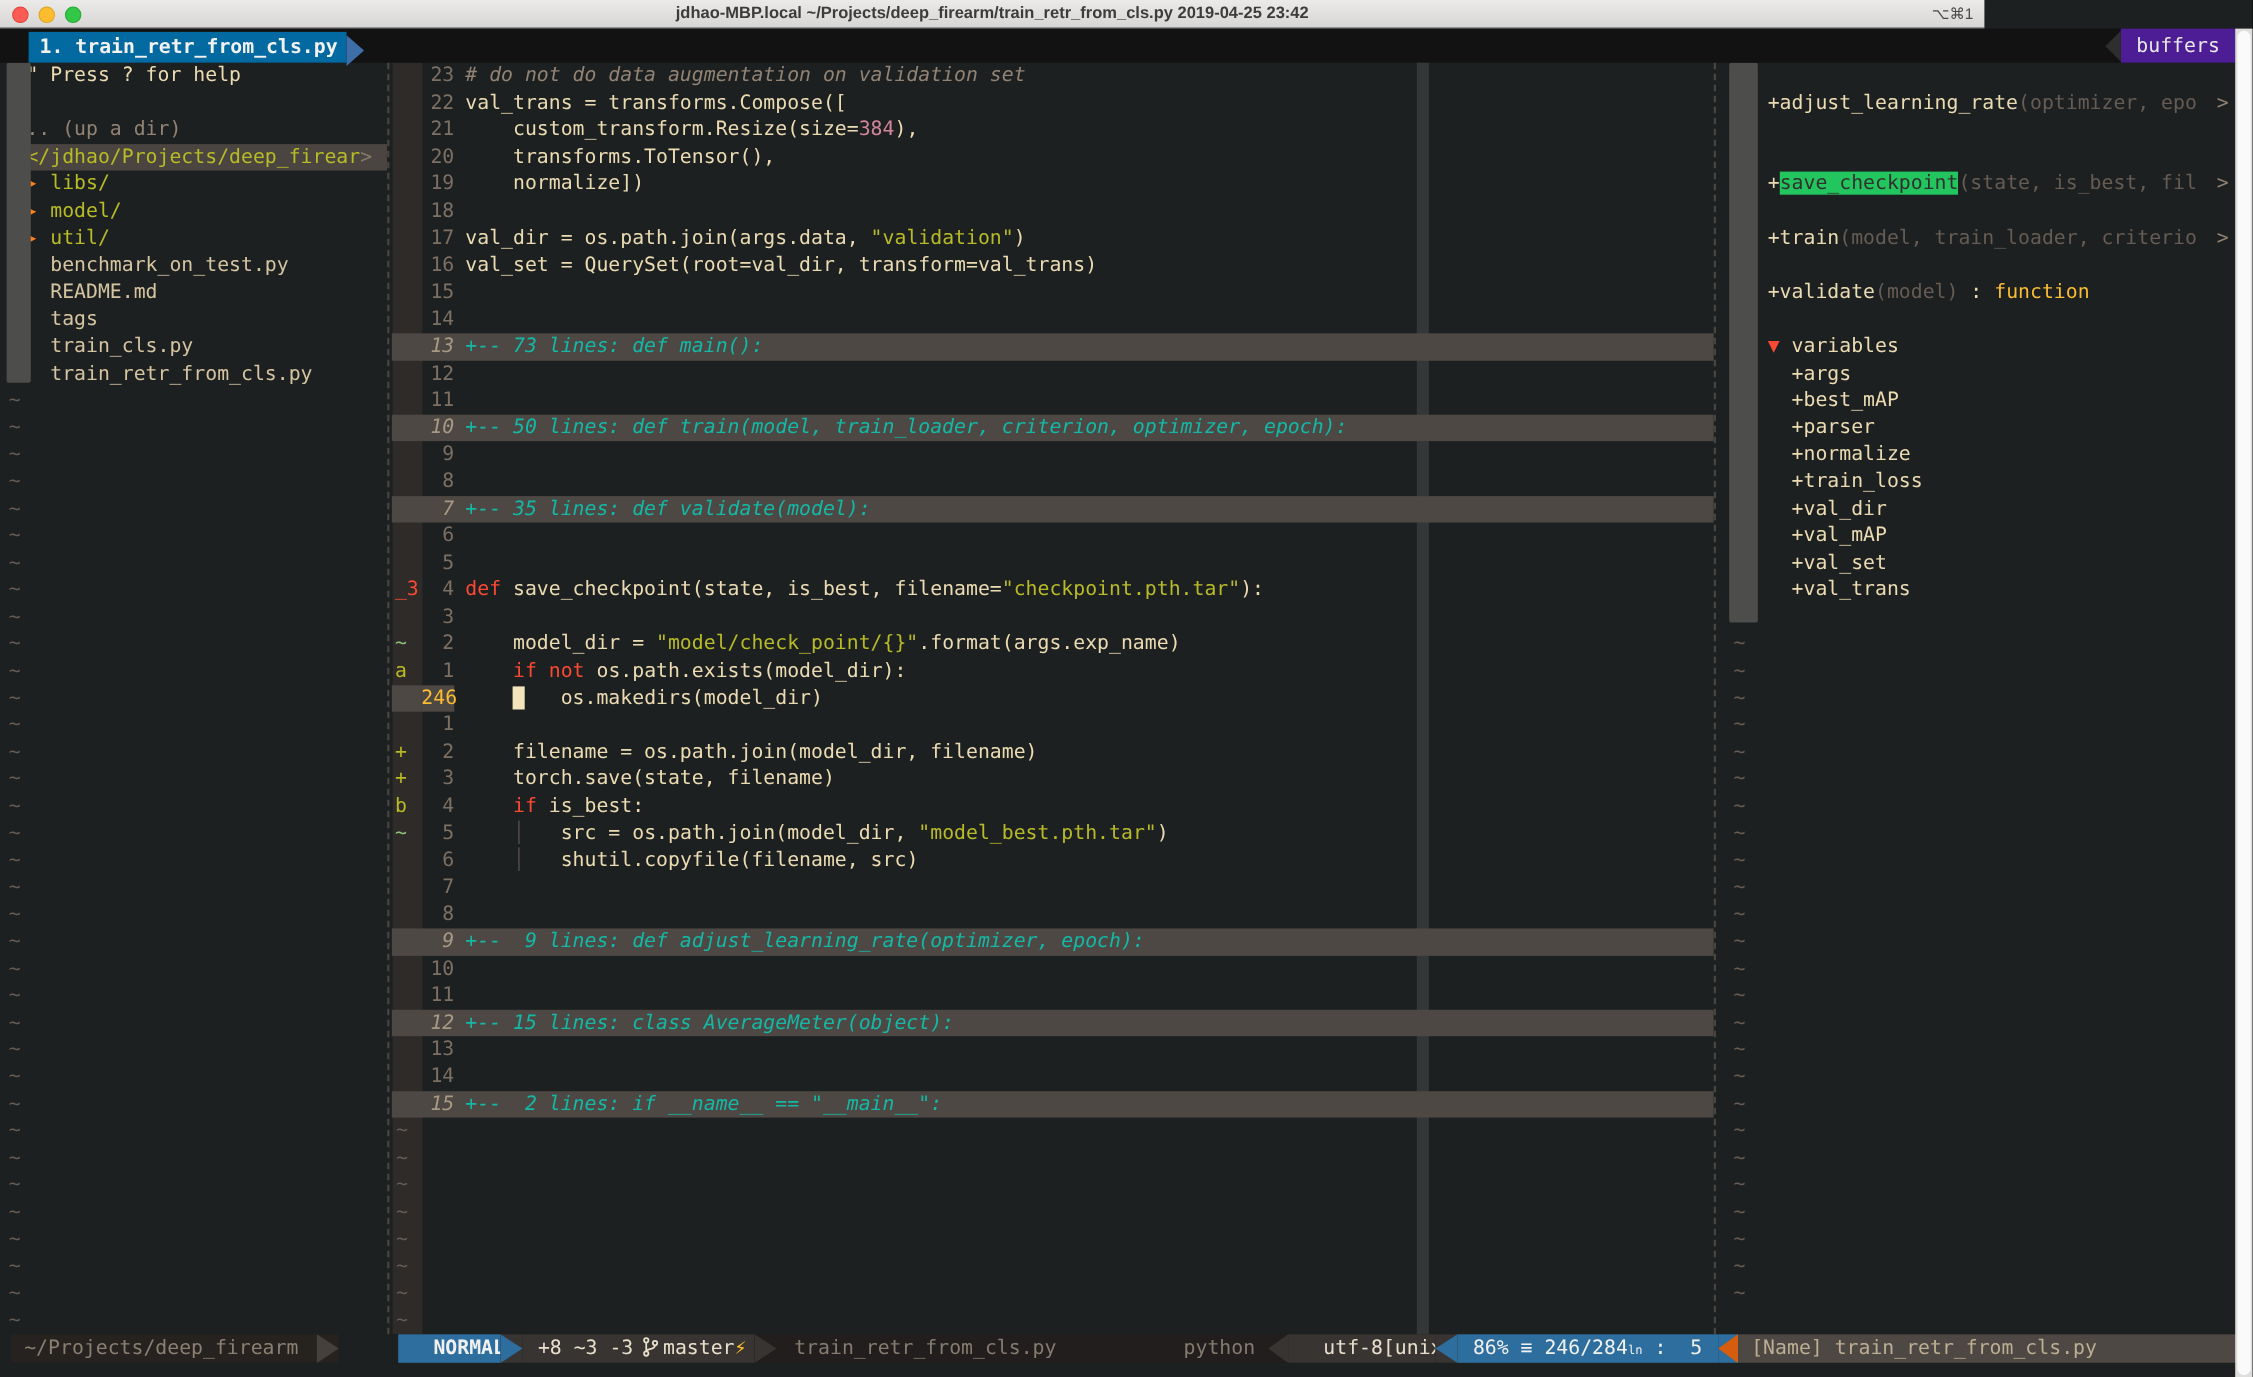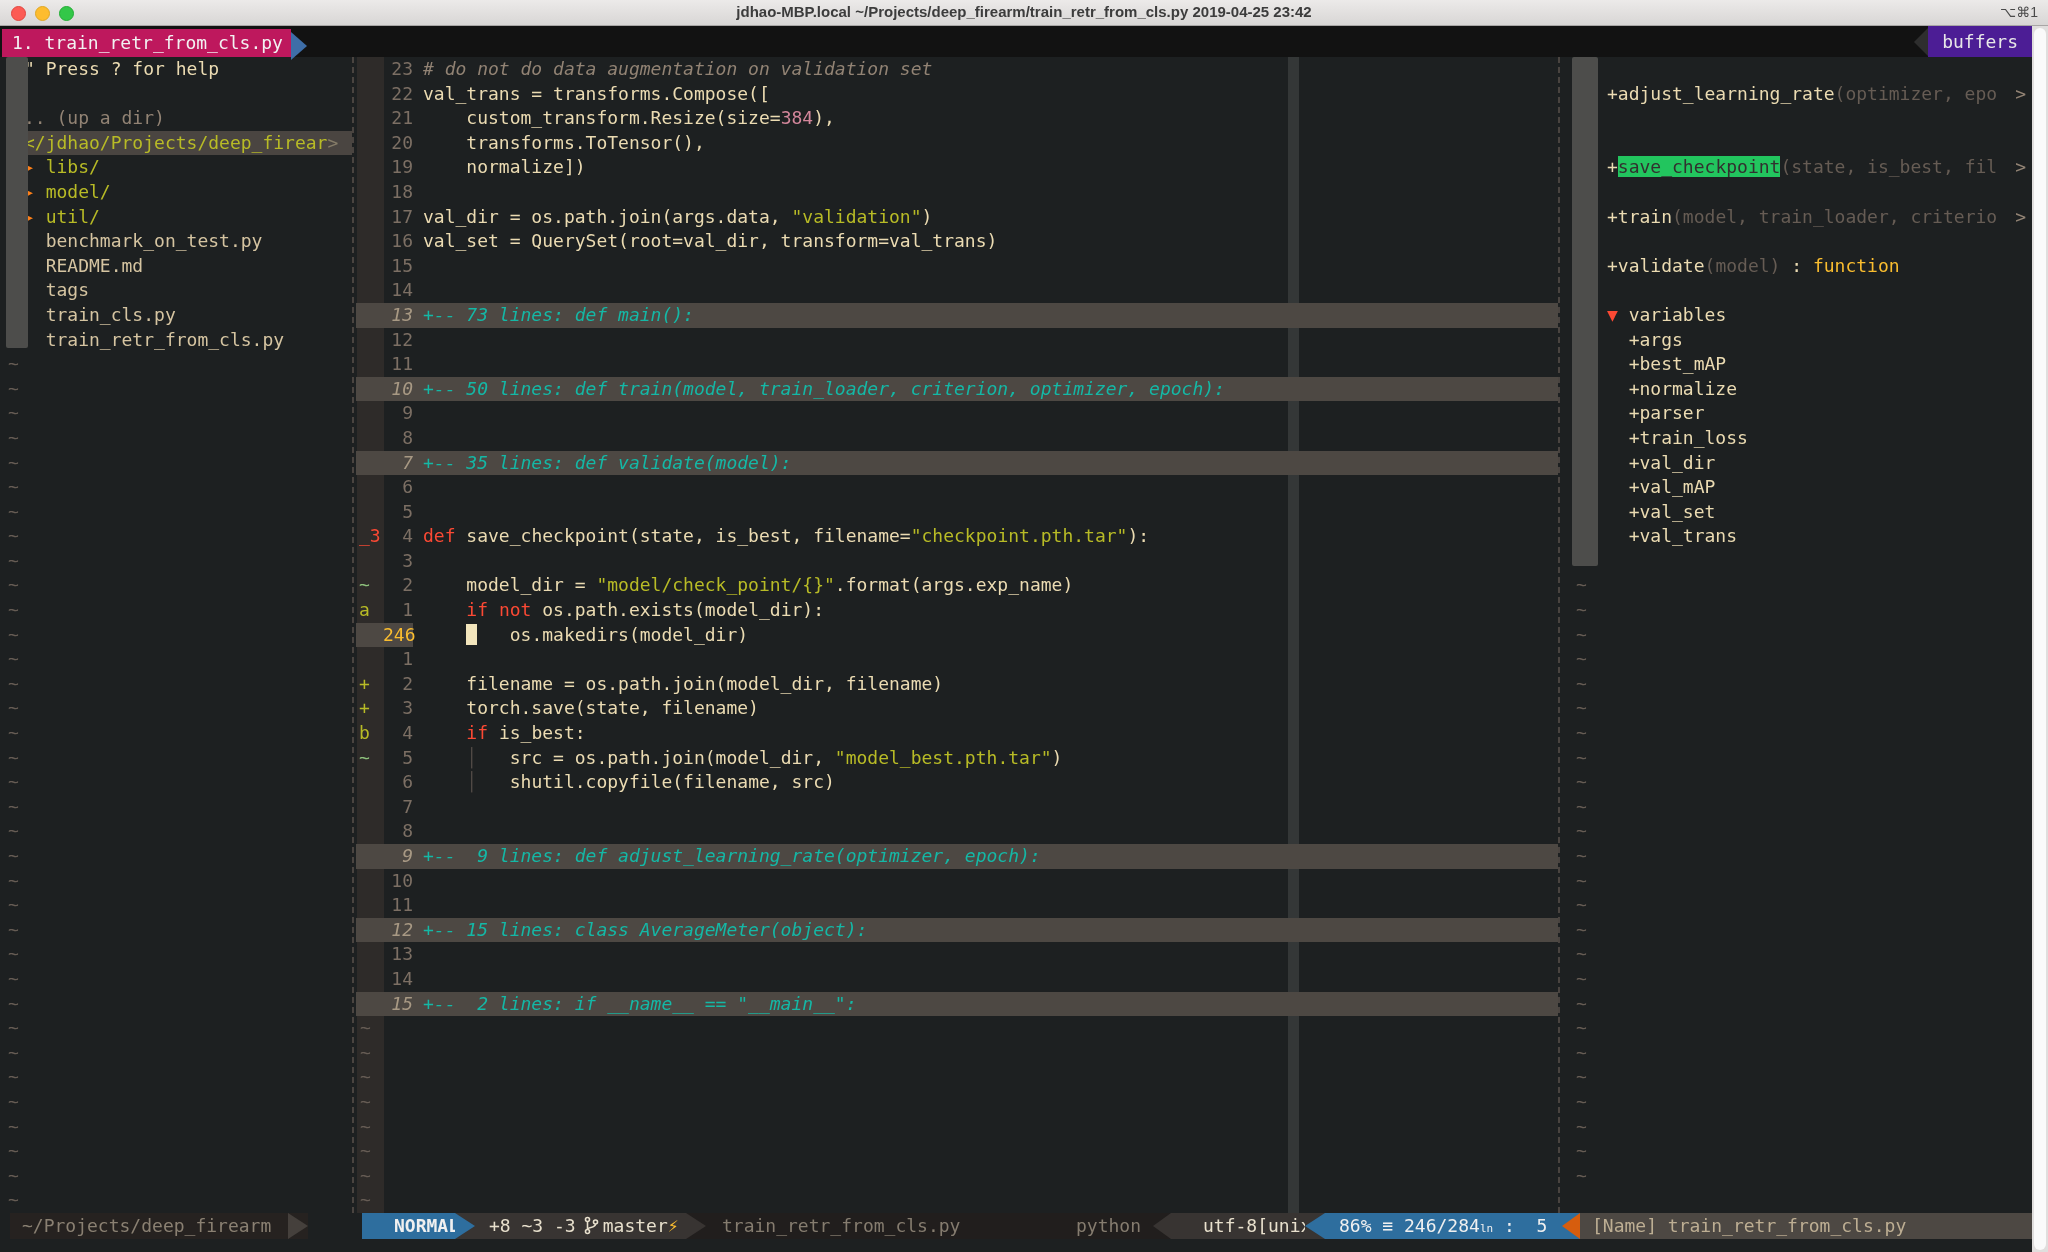--- a/index.html
+++ b/index.html
@@ -1,32 +1,32 @@
 <!DOCTYPE html>
 <html><head>
 <meta charset="utf-8">
 <style>
   html,body{margin:0;padding:0;background:#000;}
   #screen{position:relative;width:2048px;height:1252px;overflow:hidden;background:#1d2021;
           font-family:"DejaVu Sans Mono",monospace;}
   
-  .titlebar{position:absolute;left:0;top:0;width:2048px;height:25px;
+  .titlebar{position:absolute;left:0;top:0;width:1804px;height:25px;
             background:linear-gradient(#eceae9,#d8d6d5);border-bottom:1px solid #a8a6a5;}
   .tlight{position:absolute;top:6px;width:13px;height:13px;border-radius:50%;}
   .tl-red{left:11px;background:#fc5b54;border:1px solid #e2463f;}
   .tl-yellow{left:35px;background:#fdbc2e;border:1px solid #e0a723;}
   .tl-green{left:59px;background:#33c748;border:1px solid #23ad35;}
   .wintitle{position:absolute;left:0;right:0;top:3px;text-align:center;
             font-family:"Liberation Sans",sans-serif;font-size:15px;font-weight:bold;color:#3c3c3c;}
   .winhint{position:absolute;right:10px;top:4px;font-family:"Liberation Sans",sans-serif;
            font-size:14px;color:#4a4a4a;}
   
   .tabline{position:absolute;left:0;top:26px;width:2048px;height:31px;background:#121212;}
-  .tab{position:absolute;left:2px;top:3px;height:28px;line-height:28px;background:#be185d;
-       color:#f2f2f2;font-size:18px;padding:0 8px 0 10px;white-space:pre;}
+  .tab{position:absolute;left:26px;top:3px;height:28px;line-height:28px;background:#0369a1;
+       color:#f2f2f2;font-size:18px;padding:0 8px 0 10px;white-space:pre;font-weight:bold;}
   .tab-arrow{position:absolute;left:0;top:3px;width:0;height:0;
              border-top:14px solid transparent;border-bottom:14px solid transparent;
              border-left:16px solid #3e6ea8;}
   .buffers-wrap{position:absolute;right:16px;top:0;height:31px;line-height:31px;}
   .buffers-arrow{position:absolute;left:-14px;top:2px;width:0;height:0;
                  border-top:14px solid transparent;border-bottom:14px solid transparent;
                  border-right:14px solid #2e2e2e;}
   .buffers-label{display:inline-block;background:#4c1d95;color:#e8e8e8;font-size:18px;
                  padding:0 14px;height:31px;}
   
@@ -243,22 +243,22 @@
         <div class="row"></div>
         <div class="row"><span class="c">+</span><span class="hl">save_checkpoint</span><span class="d">(state, is_best, fil</span><span class="trunc">&gt;</span></div>
         <div class="row"></div>
         <div class="row"><span class="c">+train</span><span class="d">(model, train_loader, criterio</span><span class="trunc">&gt;</span></div>
         <div class="row"></div>
         <div class="row"><span class="c">+validate</span><span class="d">(model)</span><span class="c"> : </span><span class="y">function</span></div>
         <div class="row"></div>
         <div class="row"><span class="r">▼ </span><span class="c">variables</span></div>
         <div class="row"><span class="c">  +args</span></div>
         <div class="row"><span class="c">  +best_mAP</span></div>
+        <div class="row"><span class="c">  +parser</span></div>
         <div class="row"><span class="c">  +normalize</span></div>
-        <div class="row"><span class="c">  +parser</span></div>
         <div class="row"><span class="c">  +train_loss</span></div>
         <div class="row"><span class="c">  +val_dir</span></div>
         <div class="row"><span class="c">  +val_mAP</span></div>
         <div class="row"><span class="c">  +val_set</span></div>
         <div class="row"><span class="c">  +val_trans</span></div>
         <div class="row tilderow"><span class="tilde">~</span></div>
         <div class="row tilderow"><span class="tilde">~</span></div>
         <div class="row tilderow"><span class="tilde">~</span></div>
         <div class="row tilderow"><span class="tilde">~</span></div>
         <div class="row tilderow"><span class="tilde">~</span></div>

